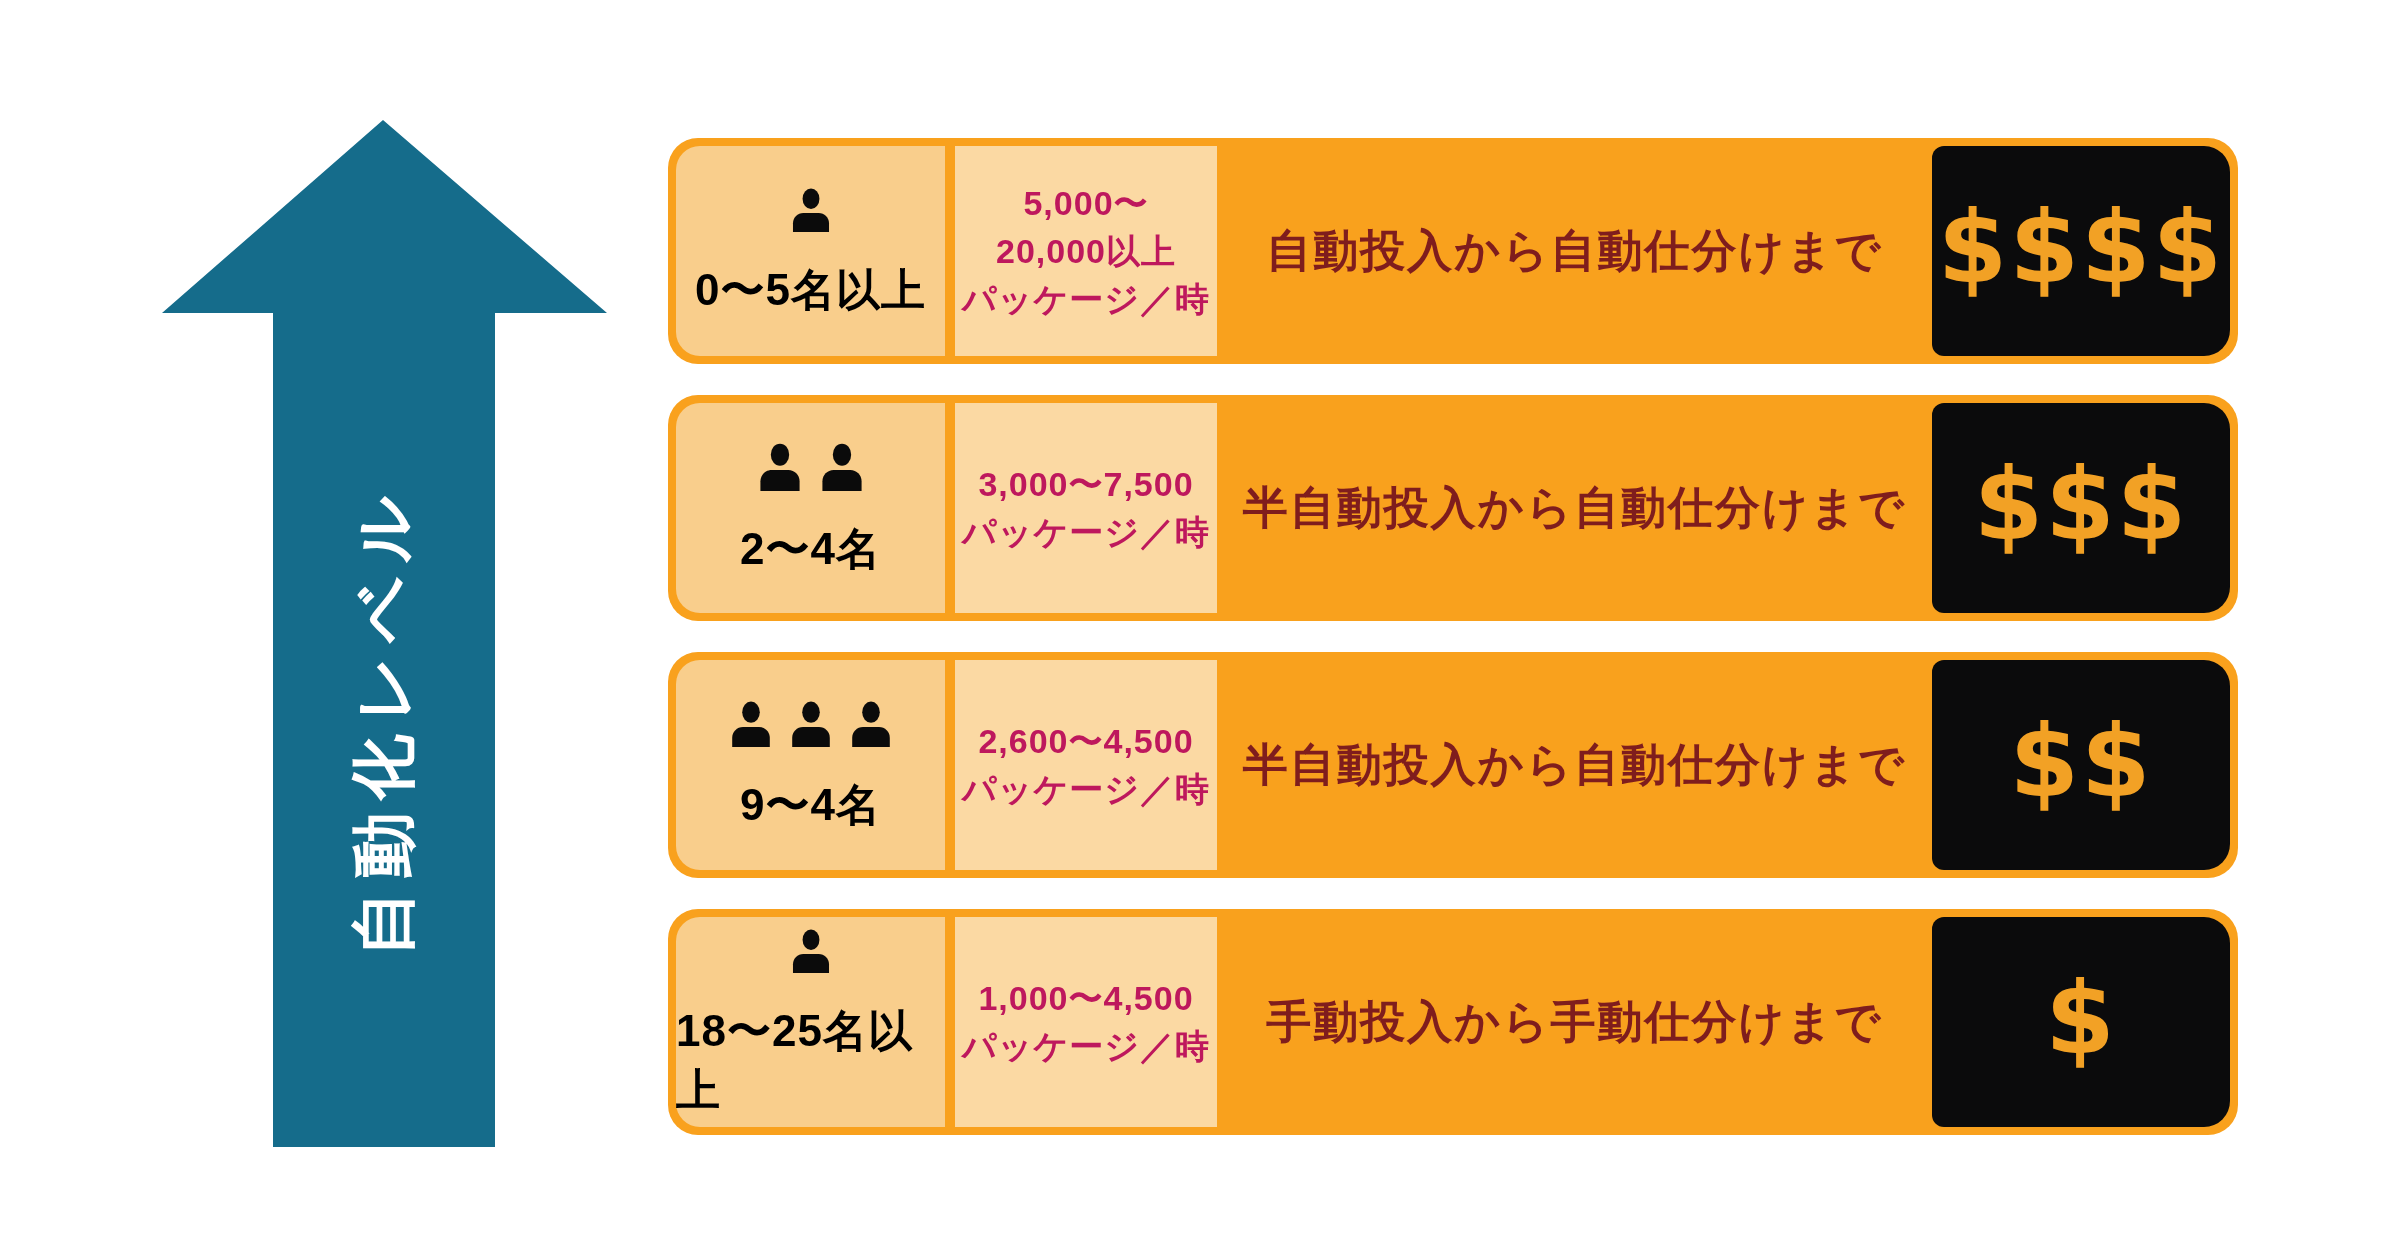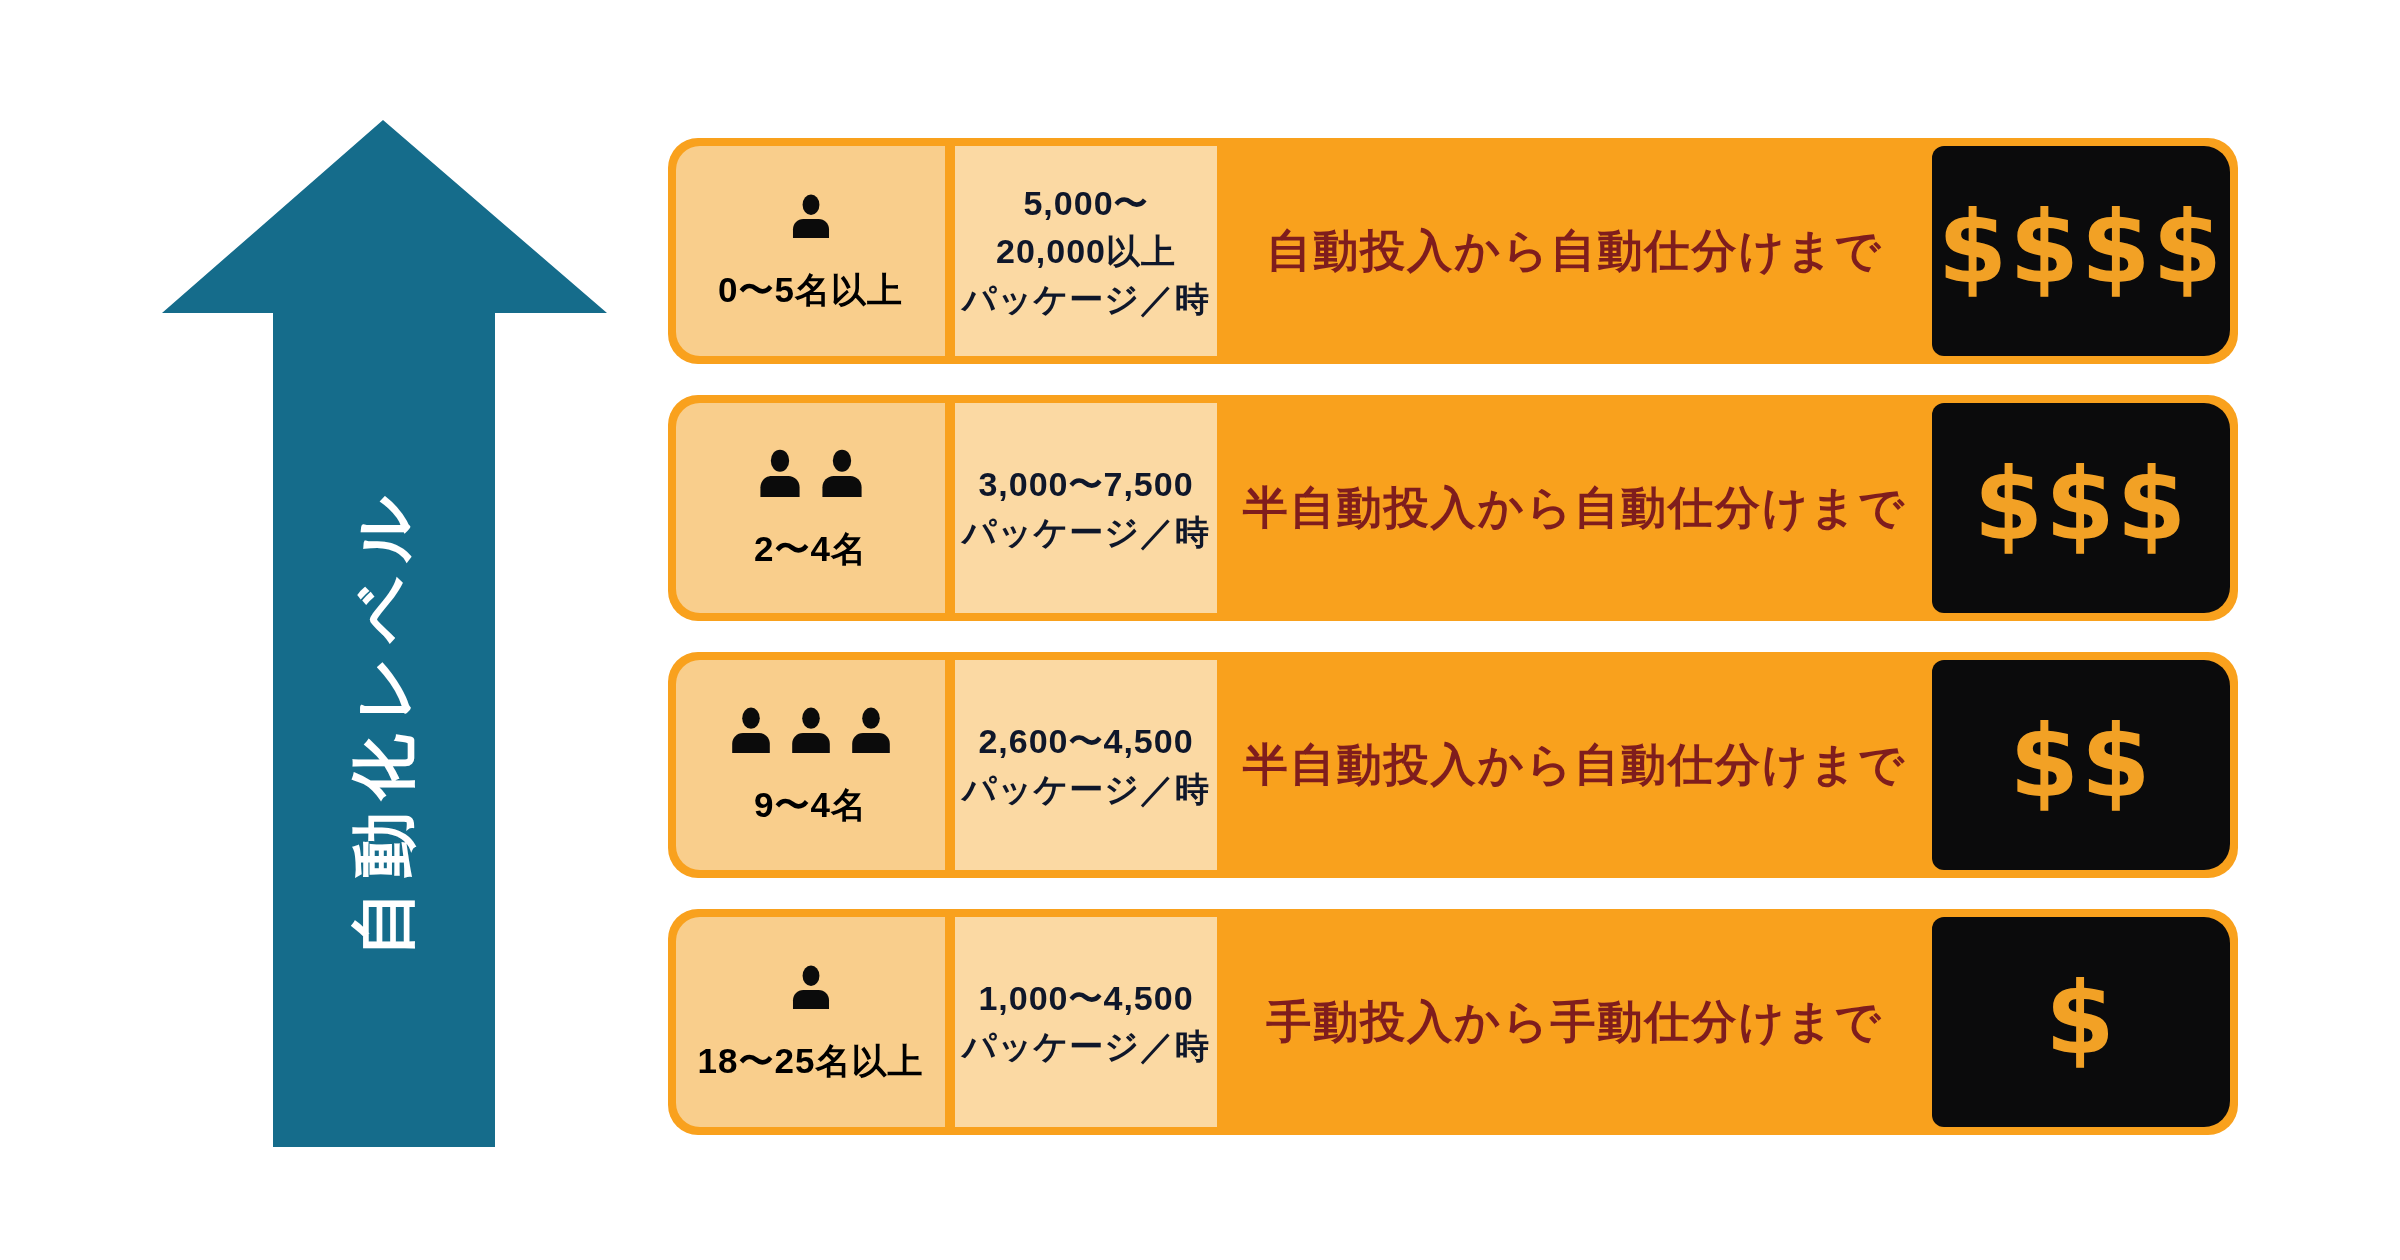--- a/index.html
+++ b/index.html
@@ -38,22 +38,22 @@
   .cell-desc{
     flex:1 1 auto;display:flex;align-items:center;justify-content:center;
   }
   .cell-cost{
     width:298px;flex:0 0 298px;background:#0B0B0C;border-radius:12px 26px 26px 12px;
     display:flex;align-items:center;justify-content:center;
   }
 
   .people-icons{display:flex;align-items:flex-end;gap:12px;}
   .person-icon svg{display:block;fill:#0b0b0b;}
-  .staff-count{font-size:35px;font-weight:700;color:#000;letter-spacing:1px;}
-  .rate-line{font-size:34px;font-weight:700;color:#0f172a;line-height:1.42;letter-spacing:1px;}
+  .staff-count{font-size:44px;font-weight:700;color:#000;letter-spacing:1px;}
+  .rate-line{font-size:34px;font-weight:700;color:#be185d;line-height:1.42;letter-spacing:1px;}
   .tier-desc{font-size:45px;font-weight:700;color:#7f1d1d;letter-spacing:2px;white-space:nowrap;}
   .cost-text{
     font-family:"DejaVu Sans",sans-serif;font-weight:700;color:#F2A125;
     font-size:100px;letter-spacing:2px;line-height:1;padding-bottom:6px;
   }
 </style>
 </head>
 <body>
 
 <div class="canvas">

